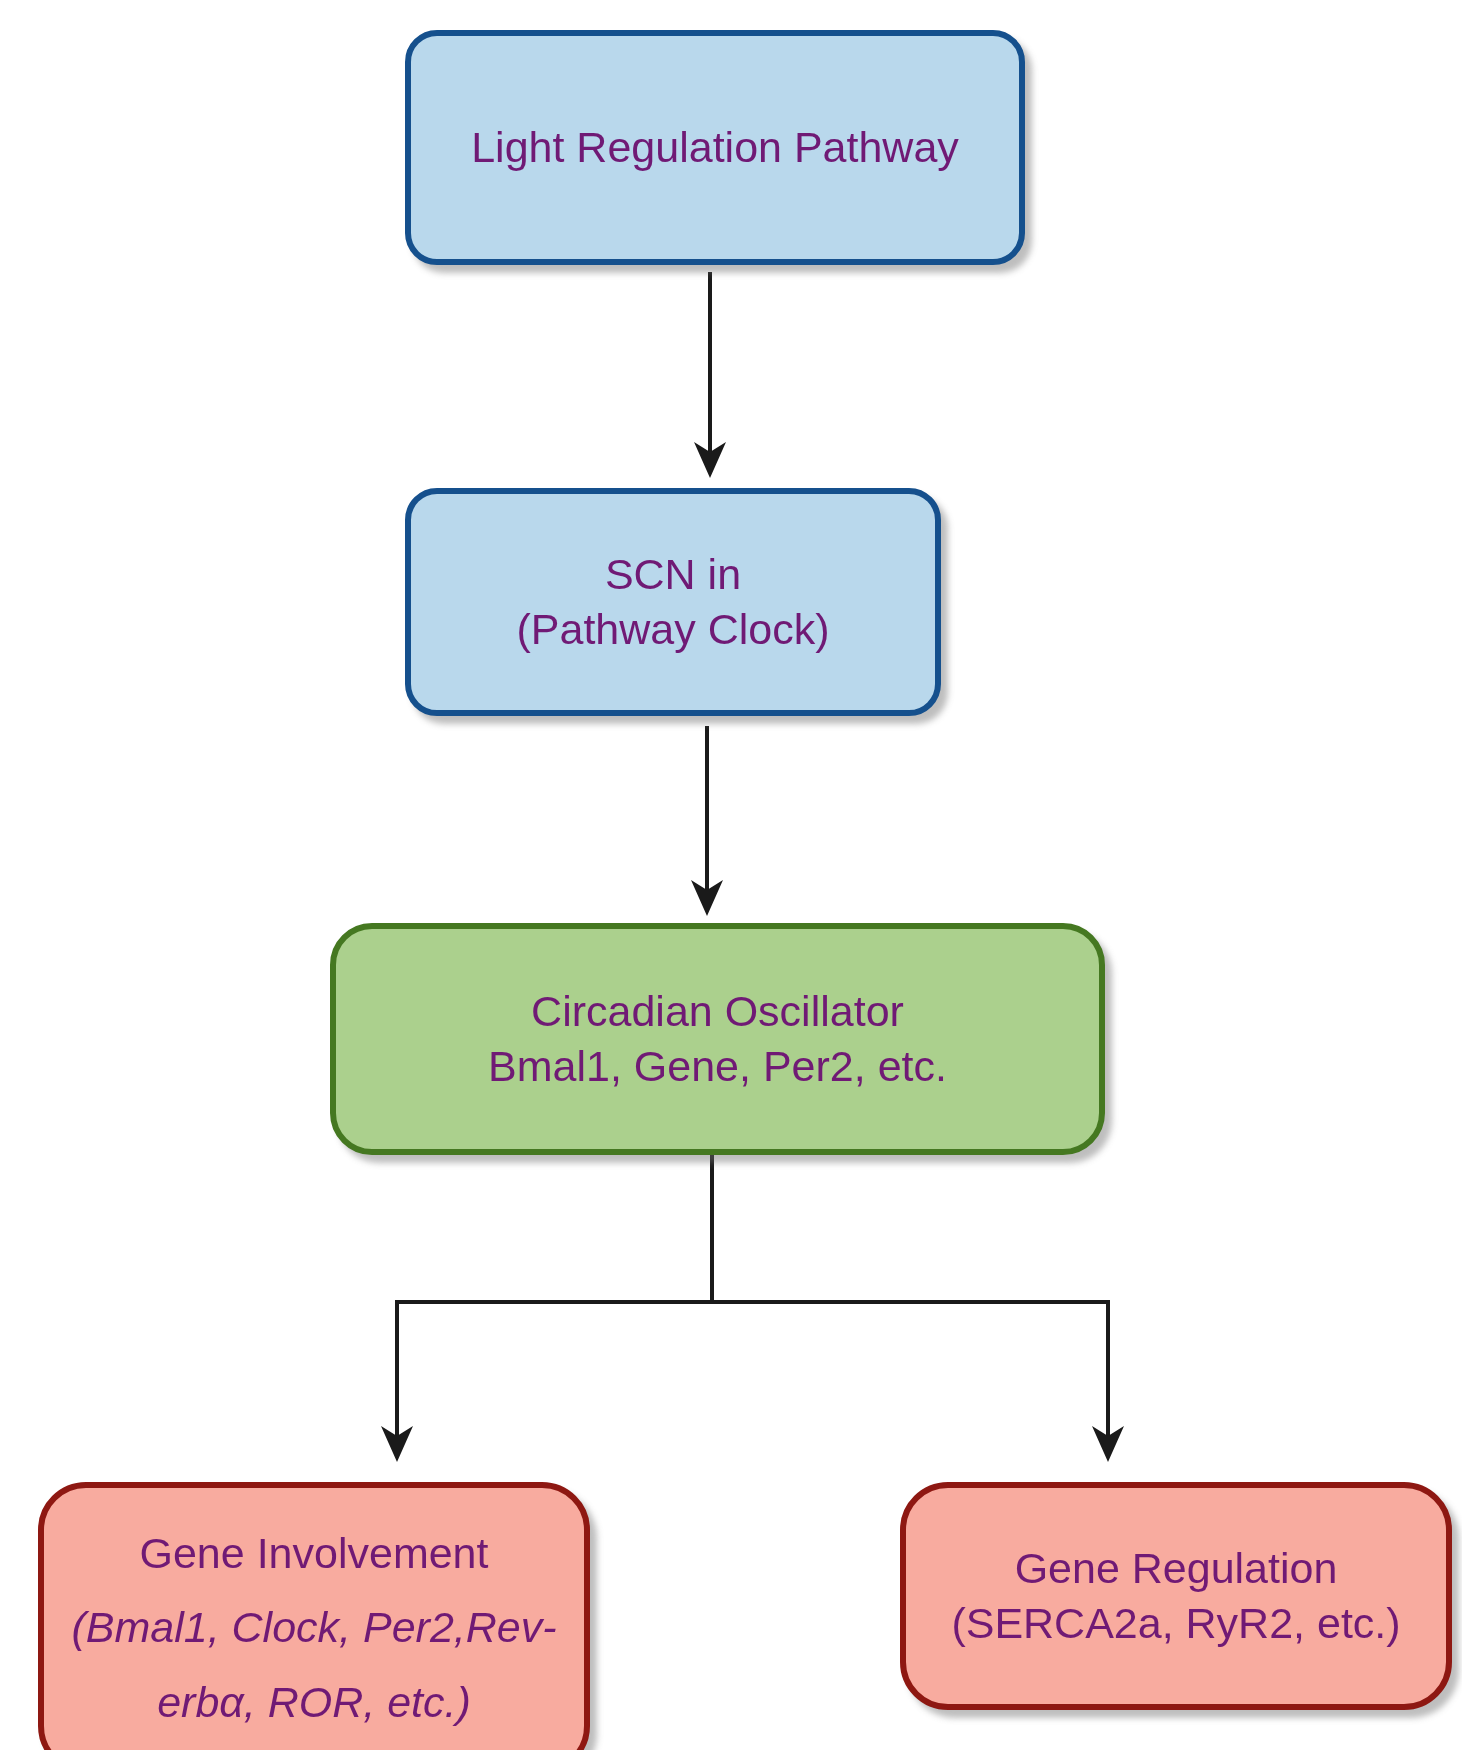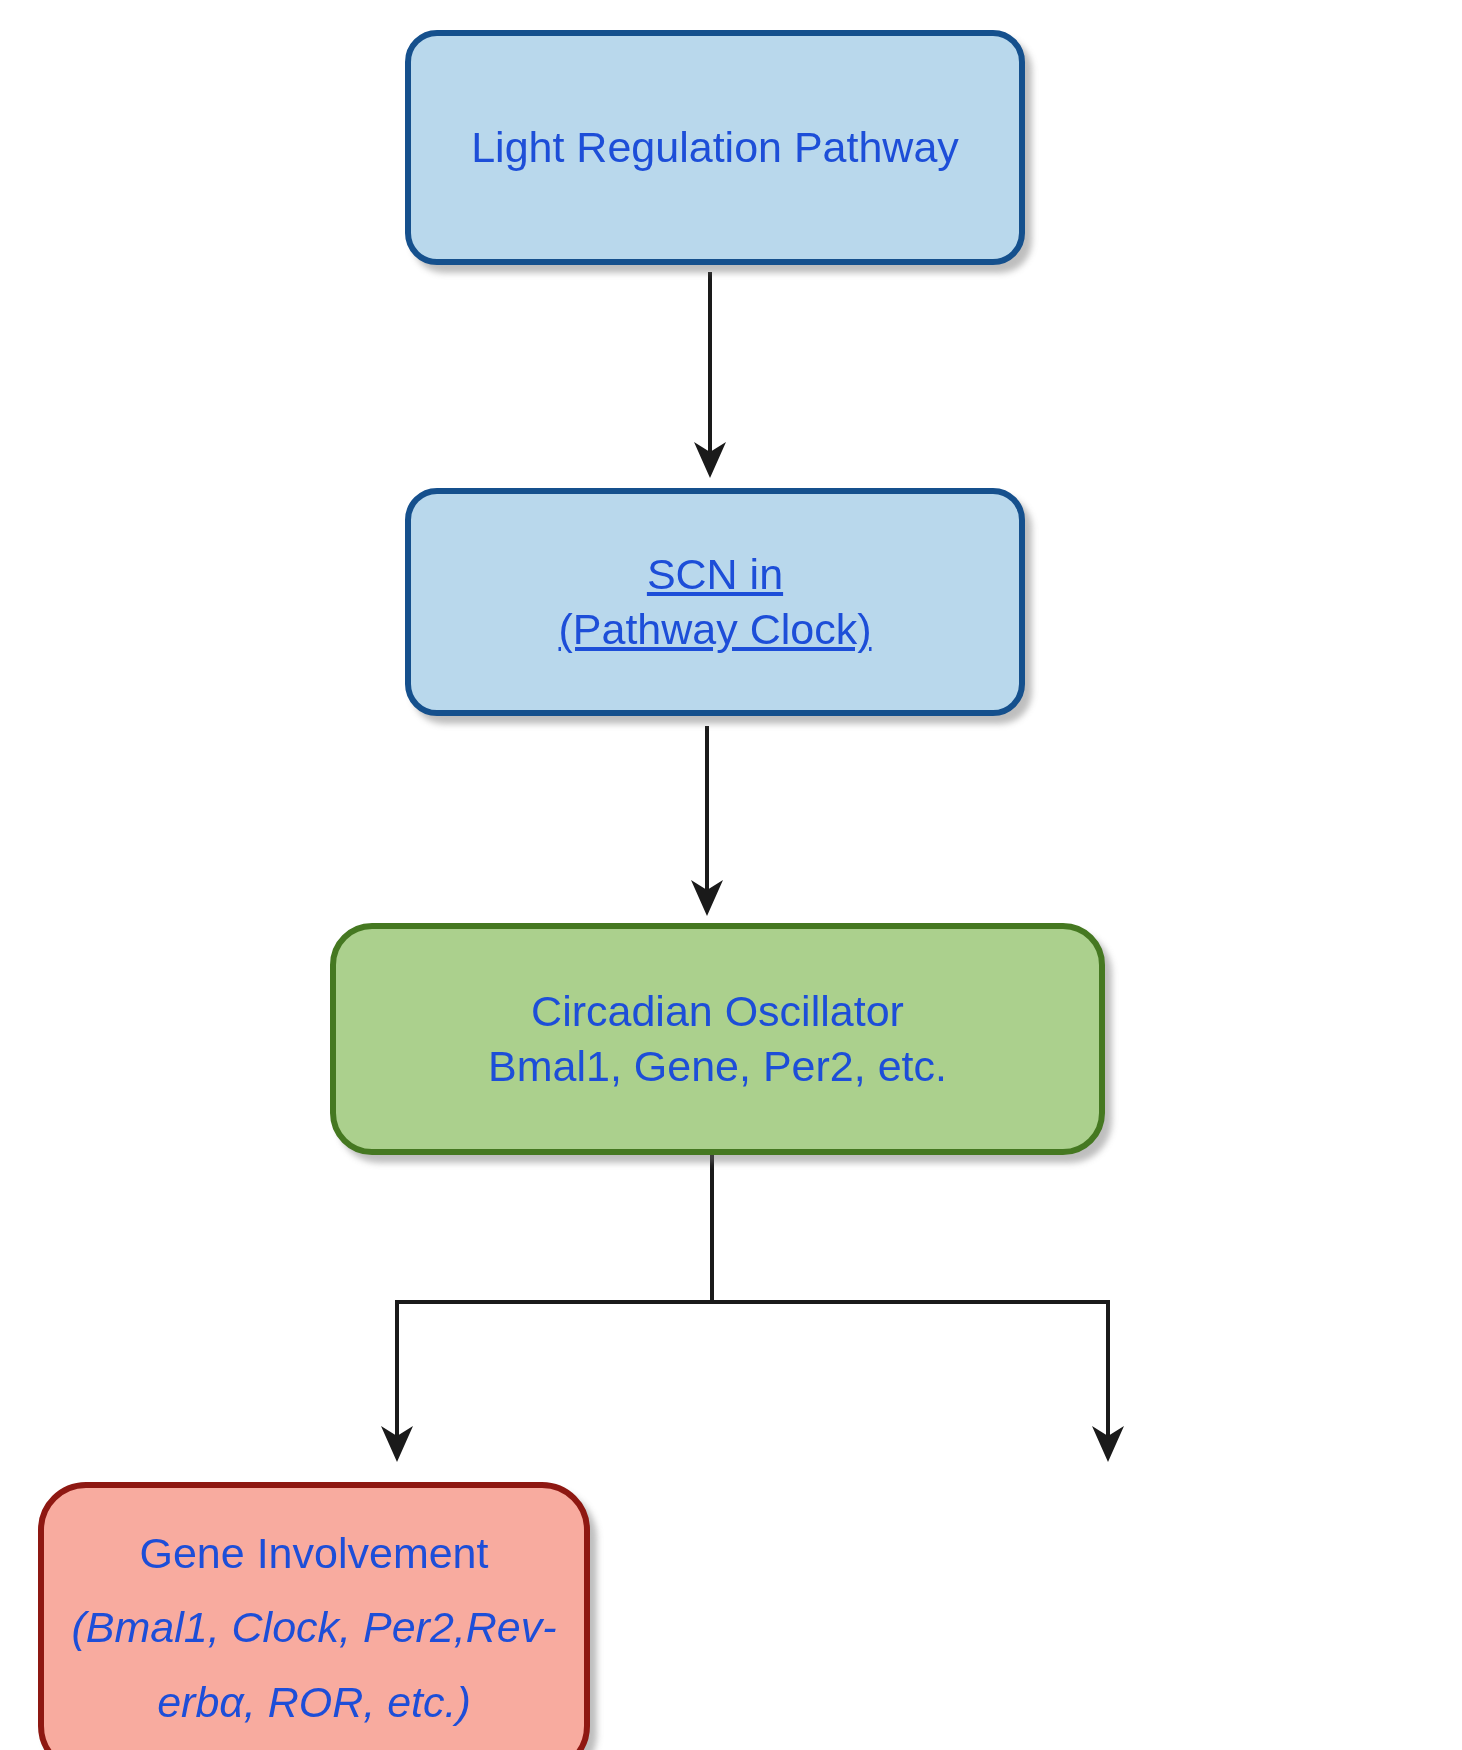--- a/index.html
+++ b/index.html
@@ -16,21 +16,21 @@
     overflow: hidden;
   }
   .node {
     position: absolute;
     box-sizing: border-box;
     display: flex;
     flex-direction: column;
     align-items: center;
     justify-content: center;
     text-align: center;
-    color: #1d4ed8;
+    color: #701a75;
     font-size: 43px;
     line-height: 1.28;
     box-shadow: 7px 8px 6px rgba(110,110,110,0.45);
   }
   .node .line { display: block; white-space: nowrap; }
   .node .italic { font-style: italic; margin-top: 19px; }
 
   .node-blue {
     background: #b9d8ec;
     border: 6px solid #15508d;
@@ -41,21 +41,21 @@
     border: 6px solid #457821;
     border-radius: 42px;
   }
   .node-red {
     background: #f8ab9f;
     border: 6px solid #8e1812;
     border-radius: 48px;
   }
 
   #node-light      { left: 405px; top: 30px;   width: 620px; height: 235px; }
-  #node-scn        { left: 405px; top: 488px;  width: 620px; height: 228px; text-decoration: underline; }
+  #node-scn        { left: 405px; top: 488px;  width: 536px; height: 228px; }
   #node-oscillator { left: 330px; top: 923px;  width: 775px; height: 232px; }
   #node-involve    { left: 38px;  top: 1482px; width: 552px; height: 292px; }
   #node-regulate   { left: 900px; top: 1482px; width: 552px; height: 228px; }
 
   #arrow-layer {
     position: absolute;
     left: 0; top: 0;
     width: 1462px;
     height: 1750px;
     pointer-events: none;
@@ -110,14 +110,18 @@
     <span class="line">Circadian Oscillator</span>
     <span class="line">Bmal1, Gene, Per2, etc.</span>
   </div>
 
   <div class="node node-red" id="node-involve">
     <span class="line">Gene Involvement</span>
     <span class="line italic">(Bmal1, Clock, Per2,Rev-</span>
     <span class="line italic">erbα, ROR, etc.)</span>
   </div>
 
+  <div class="node node-red" id="node-regulate">
+    <span class="line">Gene Regulation</span>
+    <span class="line">(SERCA2a, RyR2, etc.)</span>
+  </div>
 
 </div>
 
 </body></html>

